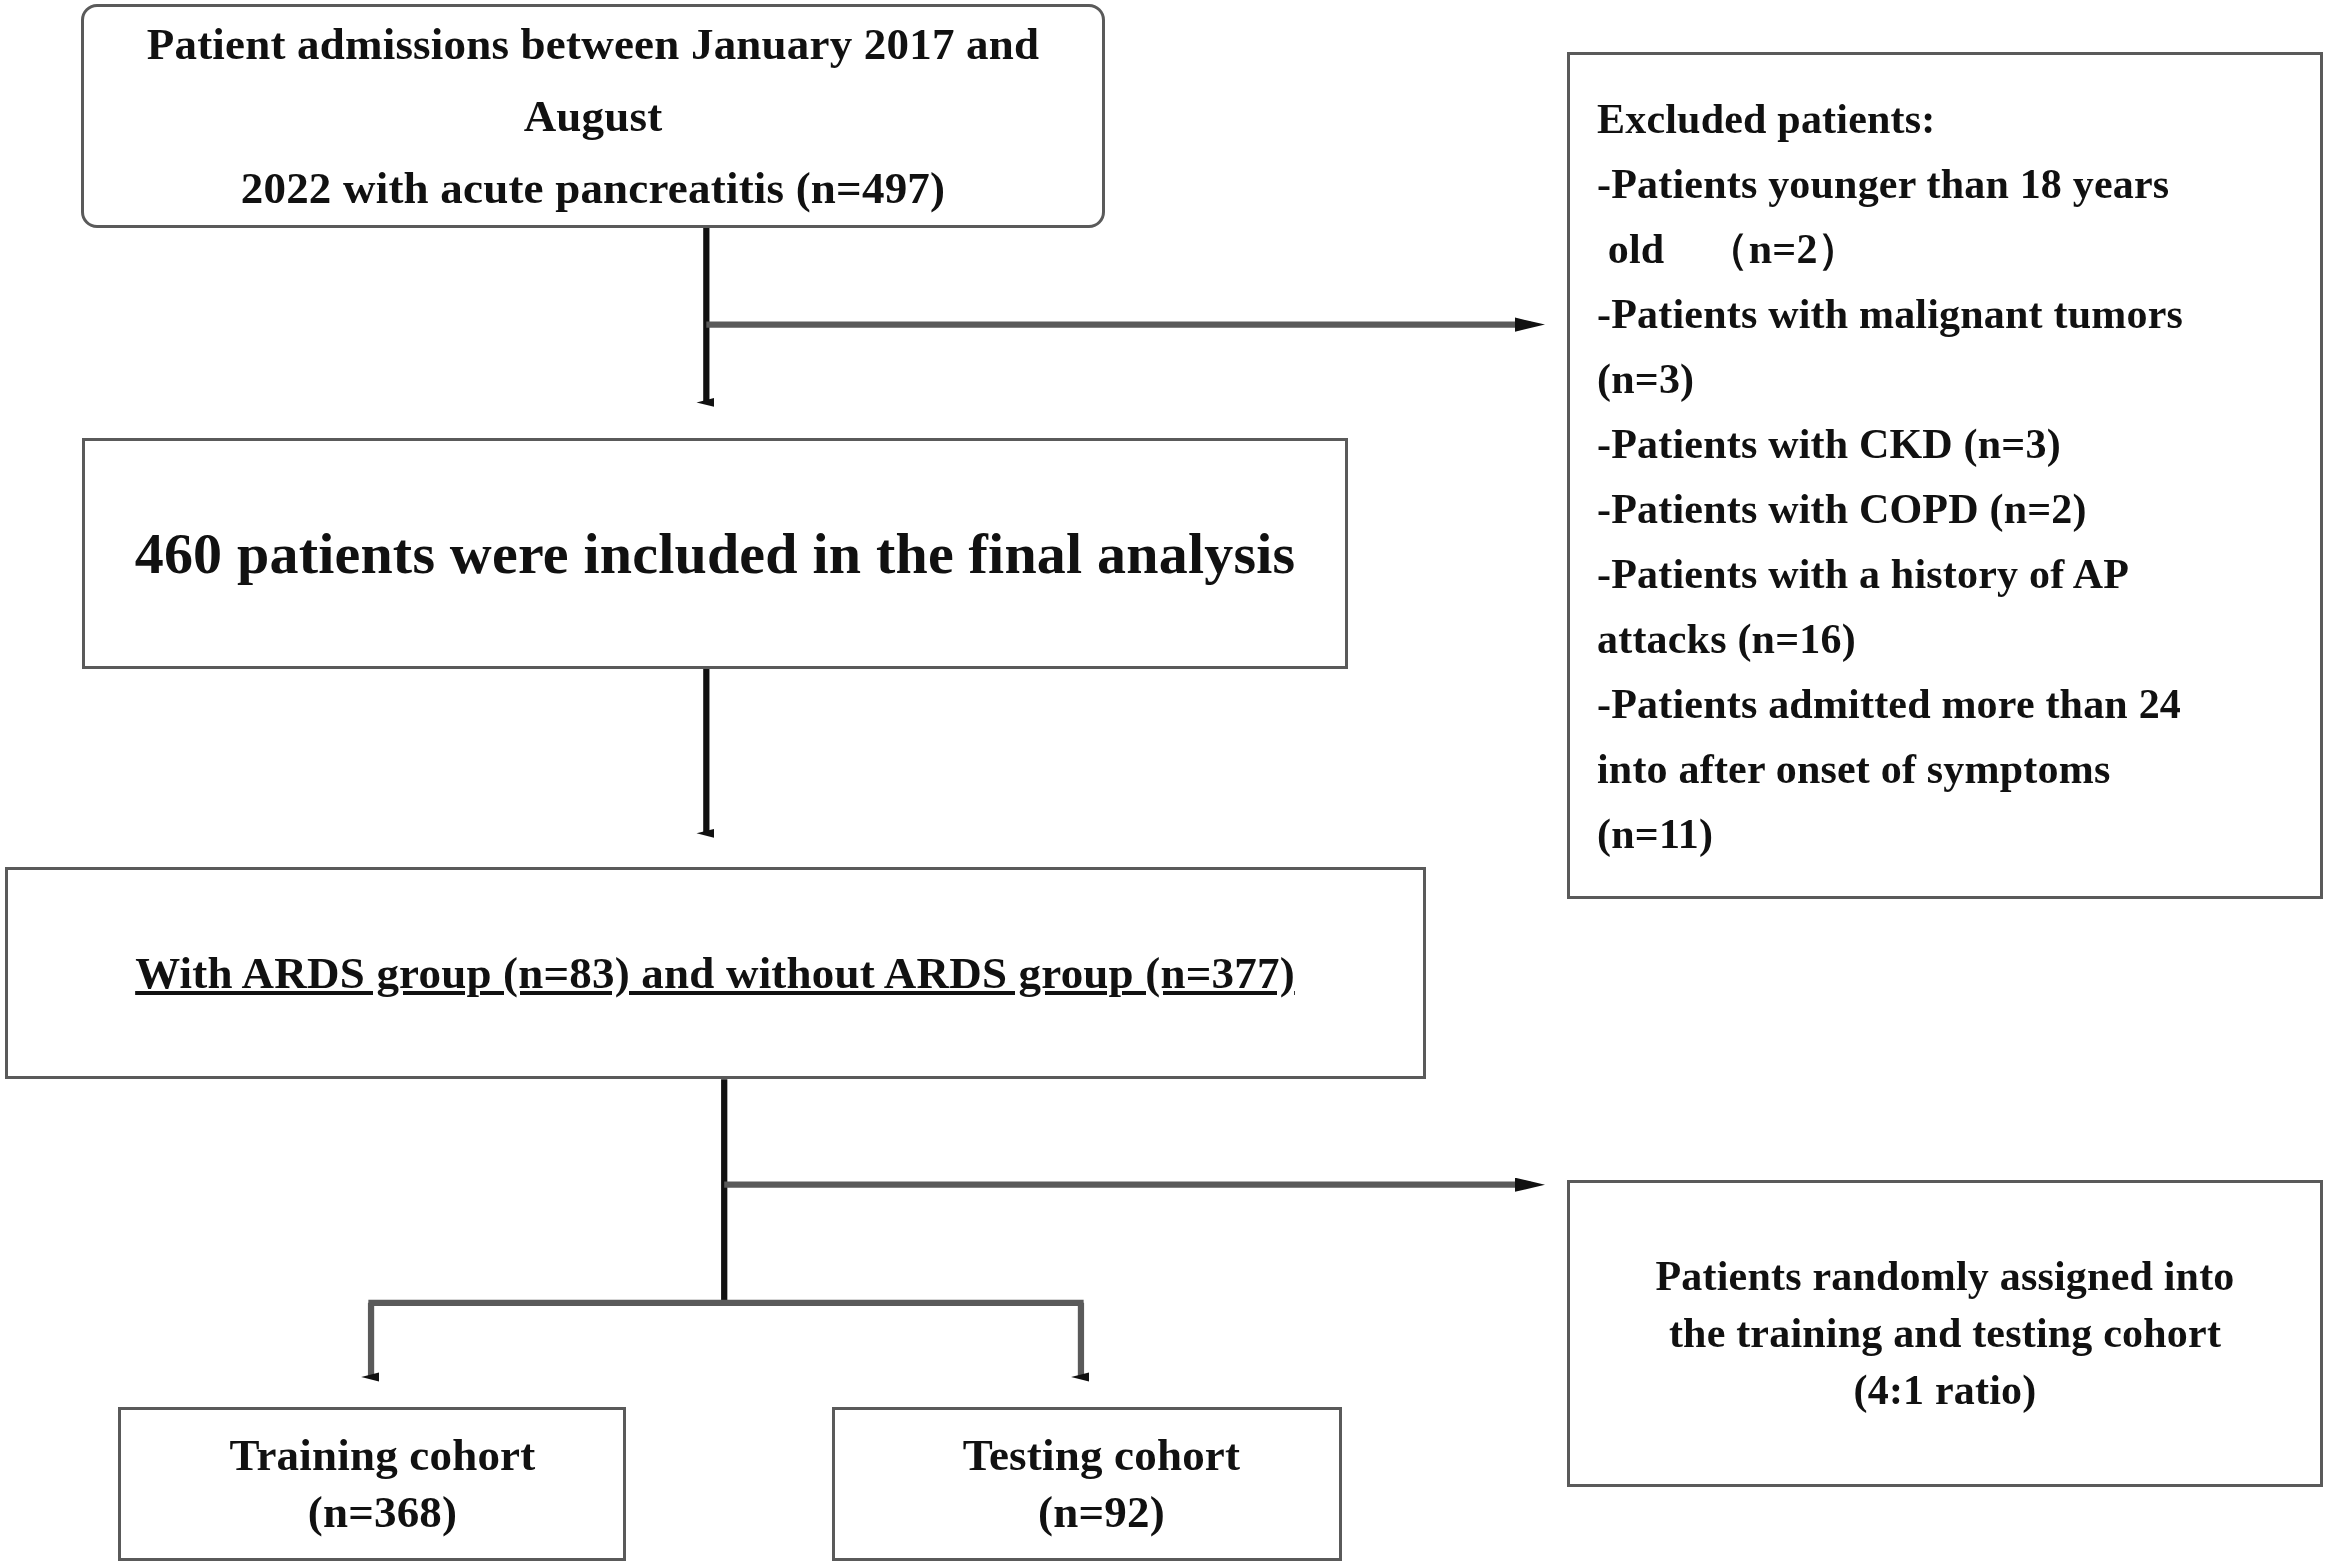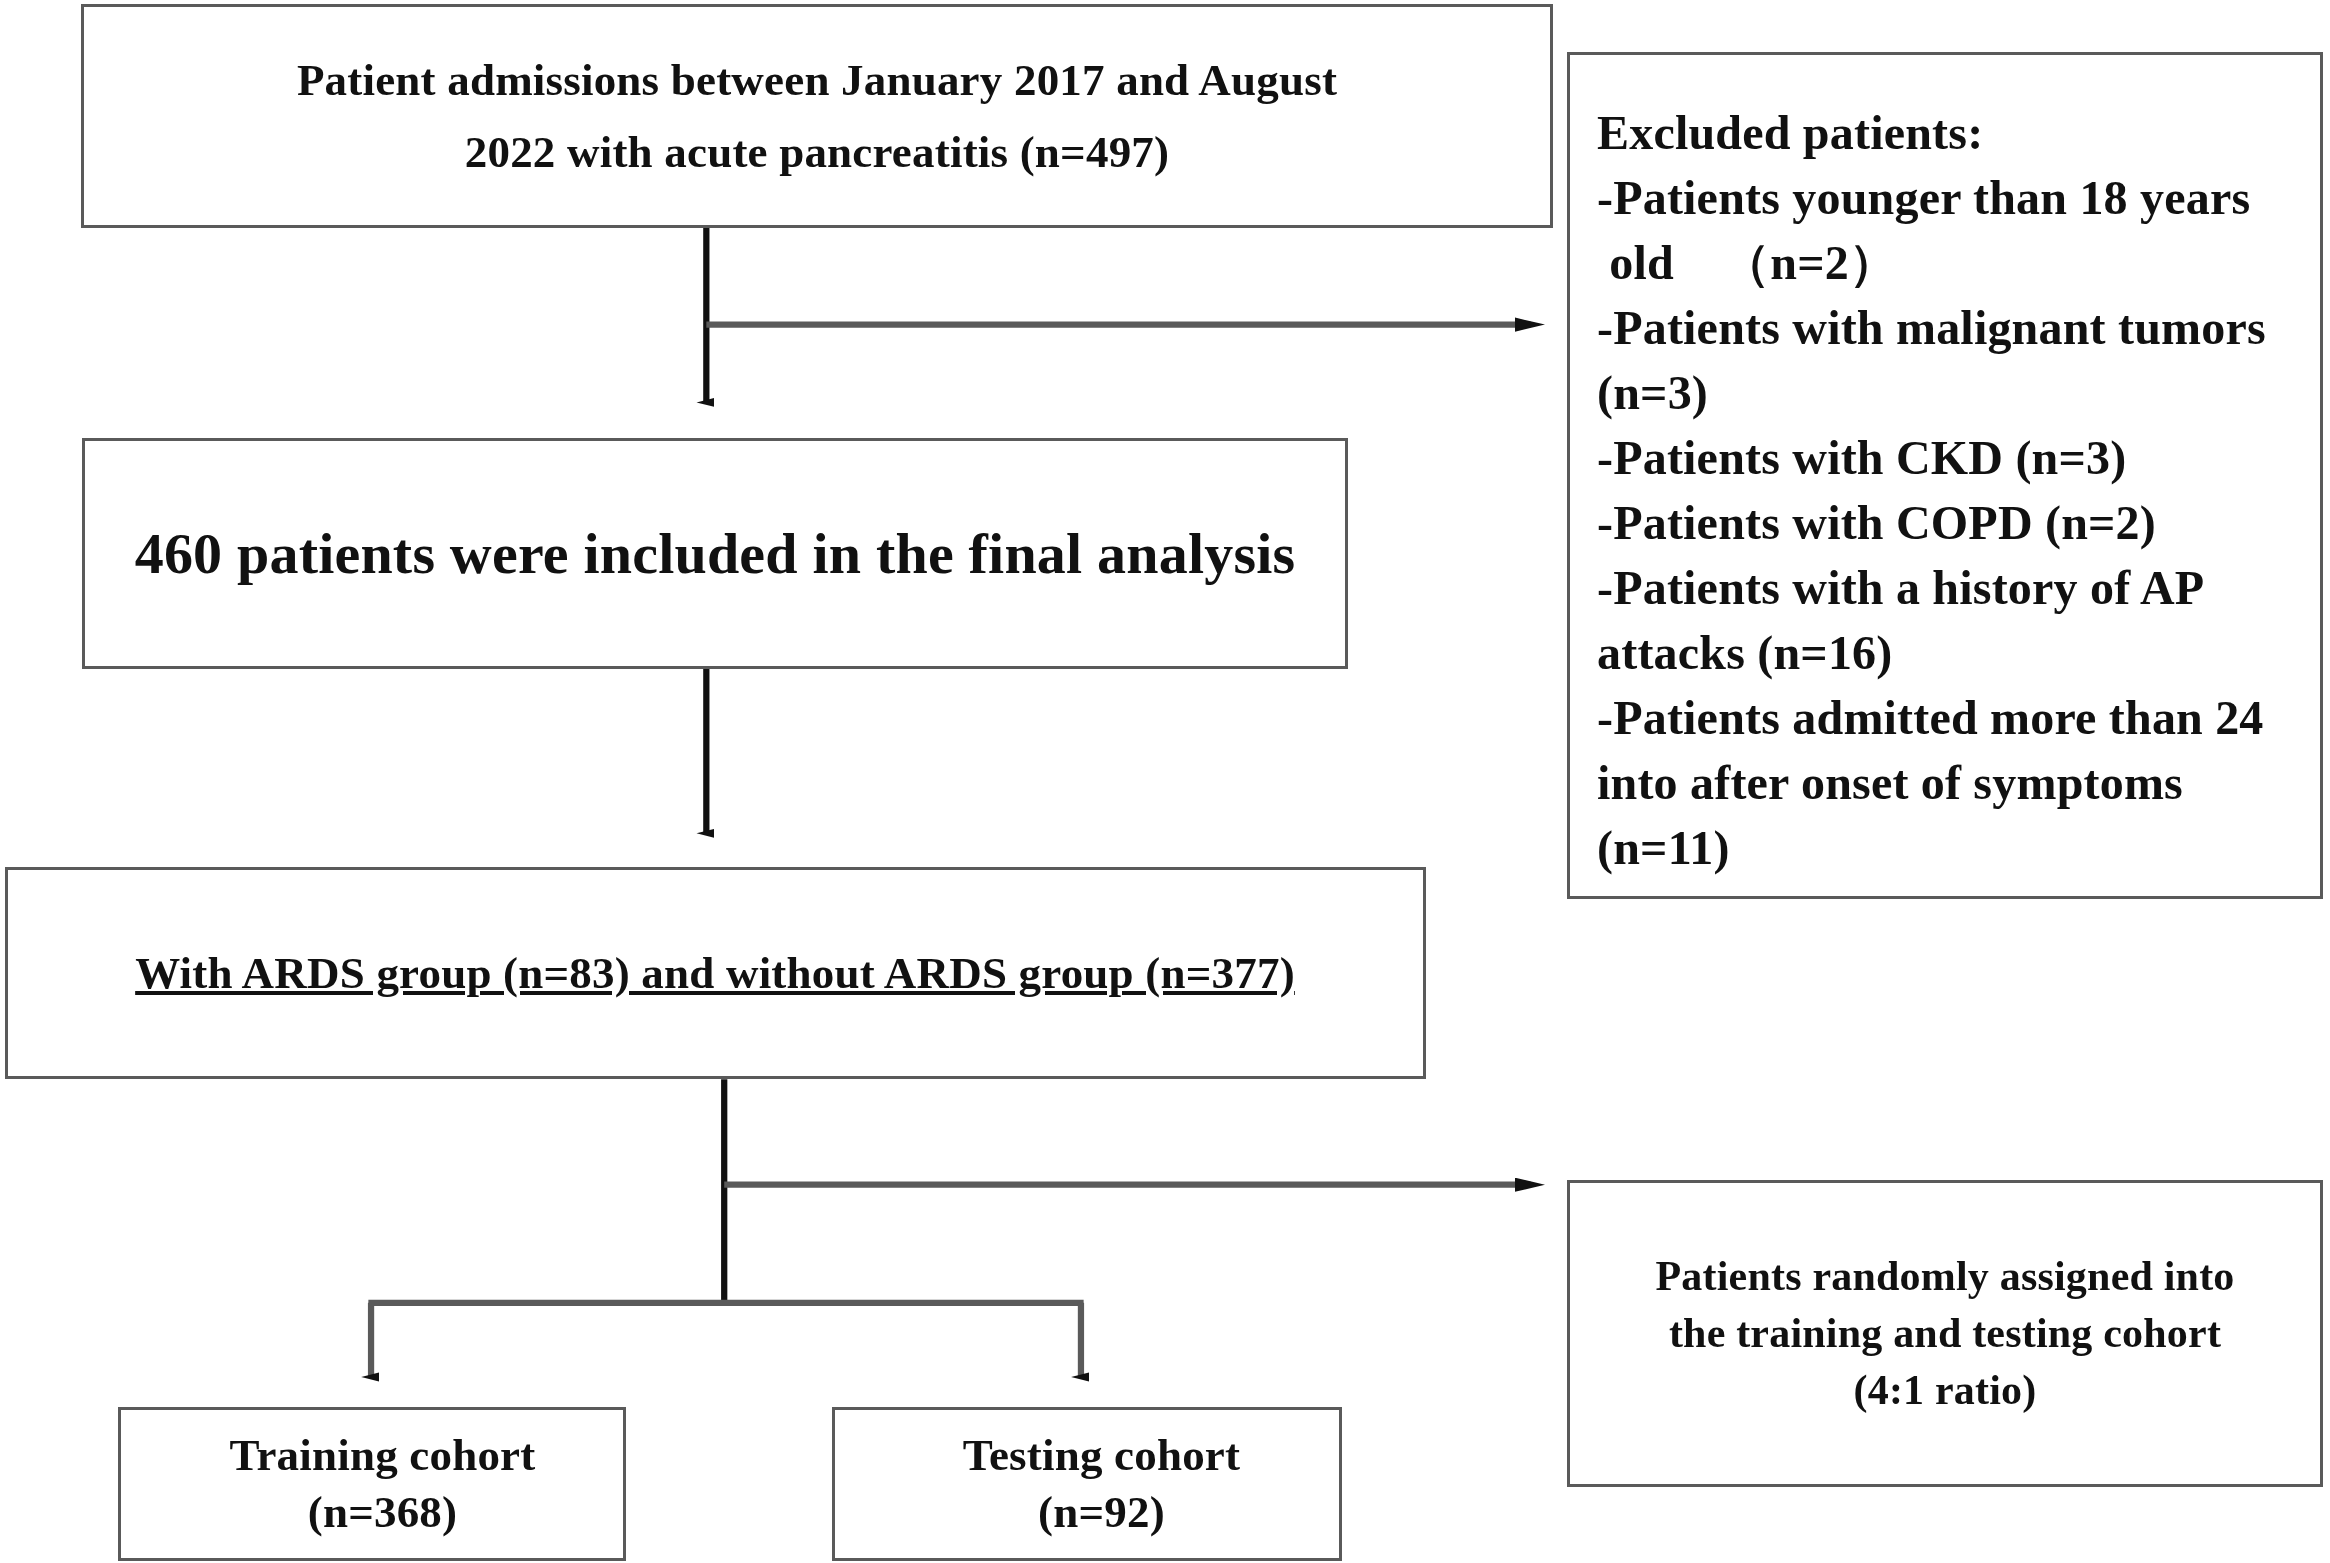--- a/index.html
+++ b/index.html
@@ -28,33 +28,33 @@
     text-align: center;
   }
   .node .txt {
     display: block;
     width: 100%;
     padding: 0 23px;
     font-weight: 700;
     letter-spacing: 0.2px;
   }
   
-  #node-admissions { left: 81px;  top: 3.6px;    width: 1472px; height: 224px; }
+  #node-admissions { left: 81px;  top: 3.6px;    width: 1024px; height: 224px; border-radius: 16px; }
   #node-admissions .txt { font-size: 45px; line-height: 72px; }
 
   #node-included   { left: 82px;  top: 438px;  width: 1266px; height: 231px; }
   #node-included .txt { font-size: 58px; line-height: 63px; font-family: Liberation Serif, serif; }
 
   #node-groups     { left: 4.5px;   top: 867px;  width: 1421px; height: 212px; }
   #node-groups .txt { font-size: 45px; line-height: 63px; text-decoration: underline; }
 
   #node-excluded   { left: 1567px; top: 52px;  width: 756px;  height: 847px;
                      align-items: flex-start; justify-content: flex-start; }
-  #node-excluded .txt { text-align: left; padding: 45px 16px 0 27px;
-                        font-size: 48px; line-height: 65px; }
+  #node-excluded .txt { text-align: left; padding: 32px 16px 0 27px;
+                        font-size: 42px; line-height: 65px; }
 
   #node-random     { left: 1567px; top: 1180px; width: 756px; height: 307px; }
   #node-random .txt { font-size: 42px; line-height: 57px; }
 
   #node-training   { left: 118px;  top: 1407px; width: 508px; height: 154px; }
   #node-training .txt { font-size: 45px; line-height: 57px; padding-left: 44px; }
 
   #node-testing    { left: 832px;  top: 1407px; width: 510px; height: 154px; }
   #node-testing .txt { font-size: 45px; line-height: 57px; margin-left: 29px; }
 

